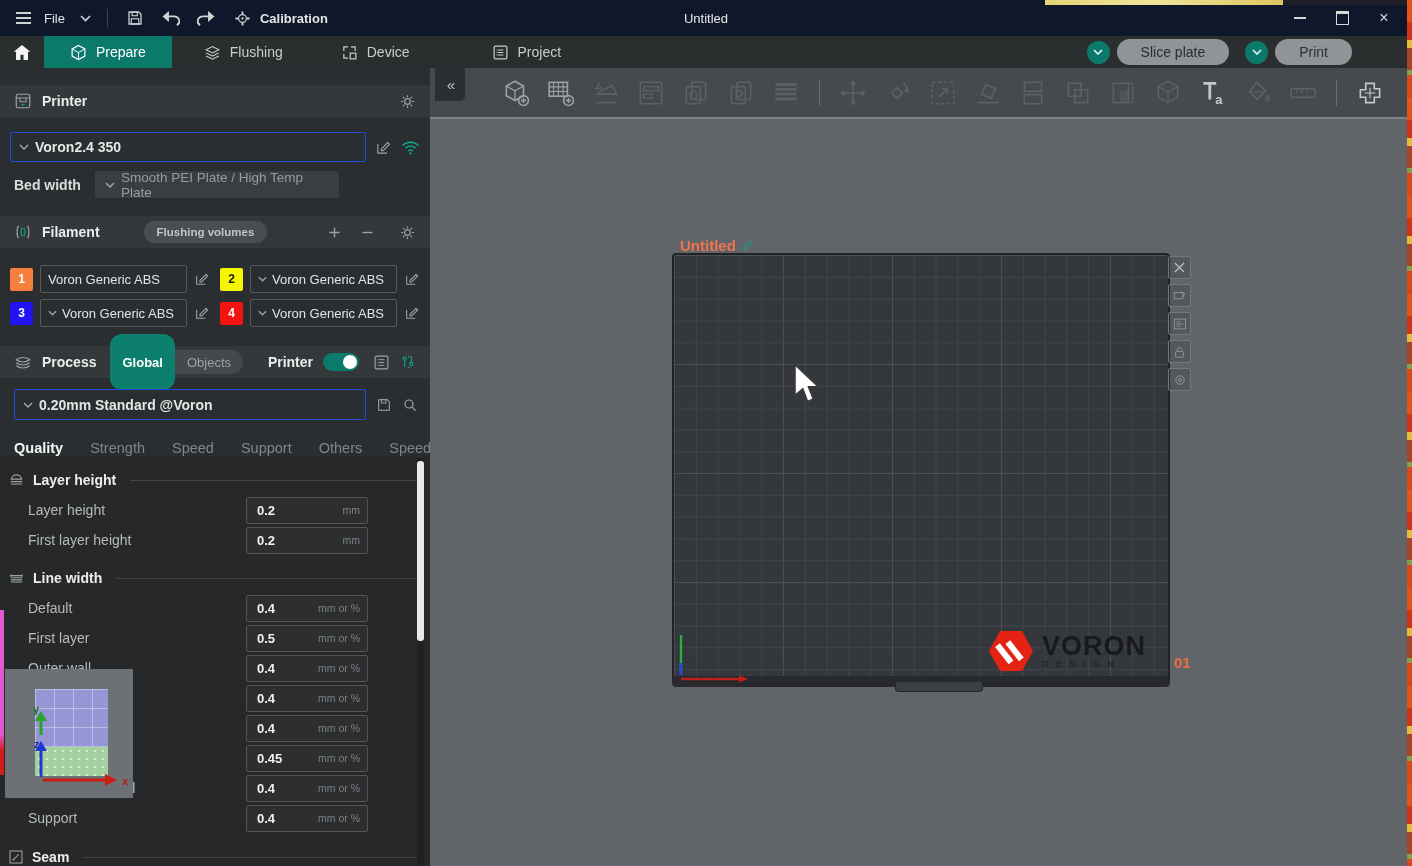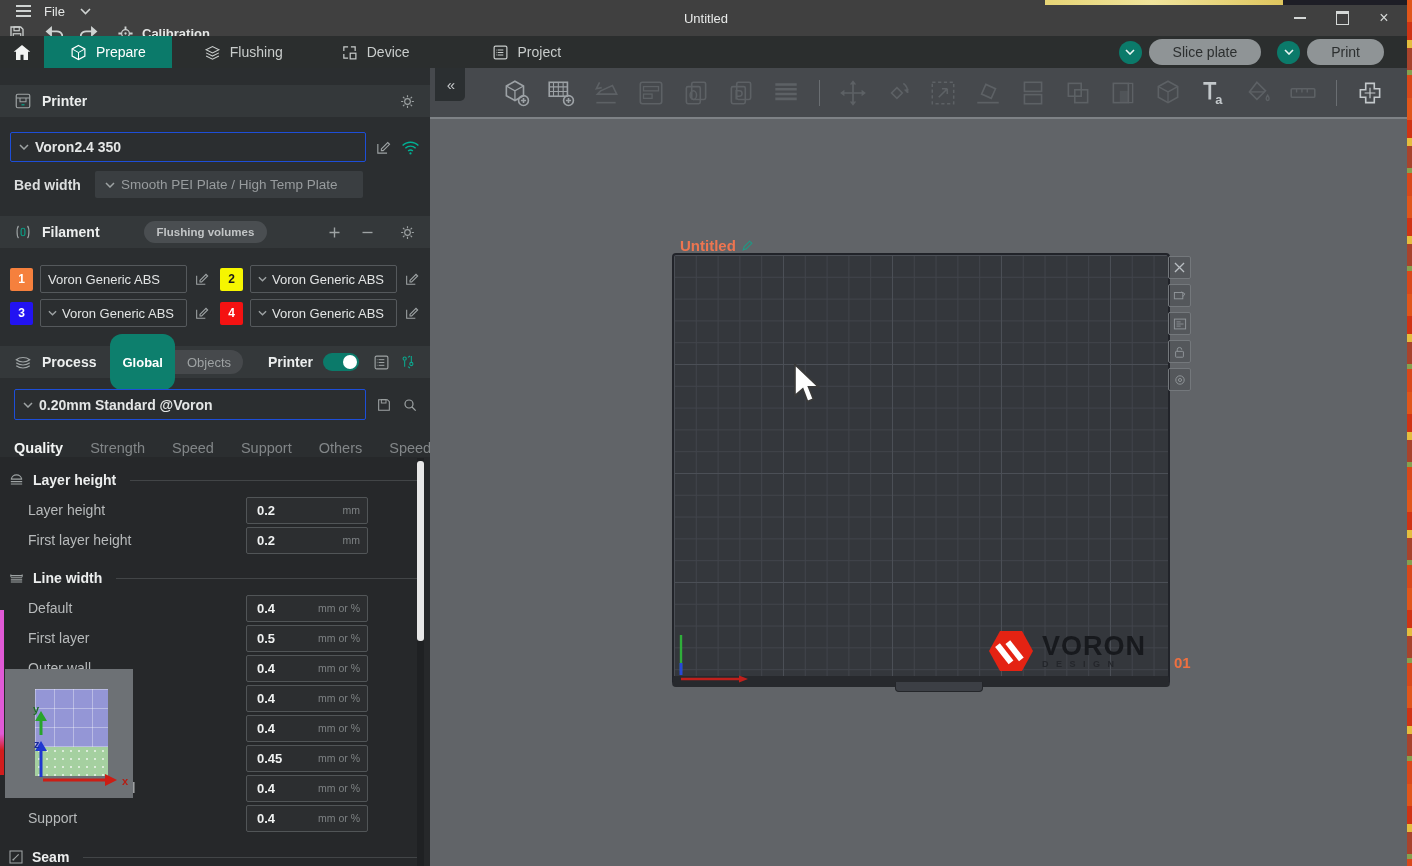--- a/index.html
+++ b/index.html
@@ -1,51 +1,51 @@
 <!DOCTYPE html>
 <html><head>
 <meta charset="utf-8">
 <style>
   html,body{margin:0;padding:0;background:#616468;font-family:"Liberation Sans",sans-serif;}
   .app{position:relative;width:1412px;height:866px;overflow:hidden;background:#616468;}
   svg{display:block;}
   
-  .titlebar{position:absolute;left:0;top:0;width:1412px;height:36px;background:#404040;display:flex;color:#d9dcdb;flex-direction:column;}
+  .titlebar{position:absolute;left:0;top:0;width:1412px;height:36px;background:#0f172a;display:flex;align-items:center;color:#d9dcdb;}
   .menugrp{display:flex;align-items:center;gap:10px;padding-left:12px;}
   .menugrp .txt{font-size:13px;color:#e4e6e5;}
   .vsep{width:1px;height:18px;background:#3a4442;margin:0 10px;}
   .tb-ic{width:22px;height:22px;display:flex;align-items:center;justify-content:center;color:#cfd3d2;}
   .title-center{position:absolute;left:0;right:0;top:0;height:36px;display:flex;align-items:center;justify-content:center;font-size:13px;color:#e8eae9;pointer-events:none;}
   .winctl{position:absolute;right:0;top:0;height:36px;display:flex;align-items:center;gap:14px;padding-right:14px;}
   .wbtn{width:28px;height:24px;display:flex;align-items:center;justify-content:center;color:#d5d8d7;}
   .minline{width:12px;height:2px;background:#d5d8d7;}
   .maxbox{width:11px;height:10px;border:1.5px solid #d5d8d7;border-top-width:3px;}
   .xchar{font-size:16px;line-height:1;color:#d5d8d7;}
   
   .navbar{position:absolute;left:0;top:36px;width:1412px;height:32px;background:#2b2e2e;display:flex;align-items:stretch;}
   .homebtn{width:44px;display:flex;align-items:center;justify-content:center;color:#f2f4f3;}
   .navtab{display:flex;align-items:center;gap:9px;padding:0 26px;font-size:14px;color:#c9cdcc;}
   .navtab.active{background:#0b7a6a;color:#fff;}
   .navtab + .navtab{margin-left:6px;}
-  .nav-actions{margin-left:auto;display:flex;align-items:center;gap:16px;padding-right:28px;}
+  .nav-actions{margin-left:auto;display:flex;align-items:center;gap:16px;padding-right:60px;}
   .pillbtn{display:flex;align-items:center;gap:7px;}
   .pill-circ{width:23px;height:23px;border-radius:50%;background:#0b7a6a;display:flex;align-items:center;justify-content:center;color:#eaf5f2;}
   .pill-label{background:#8f9496;color:#2c2f2f;font-size:14px;border-radius:13px;height:26px;display:flex;align-items:center;padding:0 24px;}
   
   .panel{position:absolute;left:0;top:68px;width:430px;height:798px;background:#2b2e30;overflow:hidden;}
   .sec-head{display:flex;align-items:center;gap:10px;background:#34383a;height:32px;padding:0 14px;color:#eceeee;font-size:14px;font-weight:700;}
   .sec-head .grow{flex:1;}
   .icon-g{color:#9ea3a4;display:flex;align-items:center;justify-content:center;}
   .combo{display:flex;align-items:center;border:1px solid #1d4ed8;border-radius:2px;height:28px;color:#e4e6e6;font-size:14px;gap:6px;padding:0 8px;background:#2b2e30;}
   .chev{flex:0 0 auto;color:#9ea3a4;}
   .p-combo-row{display:flex;align-items:center;gap:9px;margin:15px 10px 0 10px;}
   .p-combo{flex:1;}
   .bed-row{display:flex;align-items:center;margin:9px 10px 0 14px;gap:14px;}
   .bed-label{font-size:14px;color:#dcdede;font-weight:700;}
-  .bed-combo{display:flex;align-items:center;gap:6px;background:#3a3e41;border-radius:2px;height:27px;padding:0 10px;color:#989c9e;font-size:13.5px;width:268px;box-sizing:border-box;}
+  .bed-combo{display:flex;align-items:center;gap:6px;background:#3a3e41;border-radius:2px;height:27px;padding:0 10px;color:#989c9e;font-size:13.5px;width:244px;box-sizing:border-box;}
   .flush-pill{background:#4a4e51;border-radius:11px;height:22px;display:flex;align-items:center;padding:0 13px;font-size:11.5px;color:#c2c5c6;margin-left:34px;}
   .fil-grid{display:grid;grid-template-columns:1fr 1fr;gap:6px 10px;margin:17px 10px 0 10px;}
   .fil-cell{display:flex;align-items:center;gap:7px;}
   .fil-num{width:23px;height:23px;border-radius:2px;display:flex;align-items:center;justify-content:center;font-size:12px;font-weight:700;}
   .fil-combo{flex:1;display:flex;align-items:center;gap:5px;border:1px solid #55595c;border-radius:2px;height:26px;padding:0 7px;font-size:13px;color:#e2e4e4;}
   .scope-toggle{display:flex;align-items:center;background:#46494c;border-radius:13px;height:24px;font-weight:400;}
   .scope-opt{padding:16px 12px;font-size:13px;color:#9ea2a3;height:24px;display:flex;align-items:center;}
   .scope-opt.active{background:#0d7f6d;color:#fff;border-radius:12px;font-weight:700;}
   .adv-label{font-size:14px;color:#eceeee;font-weight:700;}
   .switch{width:36px;height:18px;border-radius:9px;background:#0b7a6a;position:relative;}

